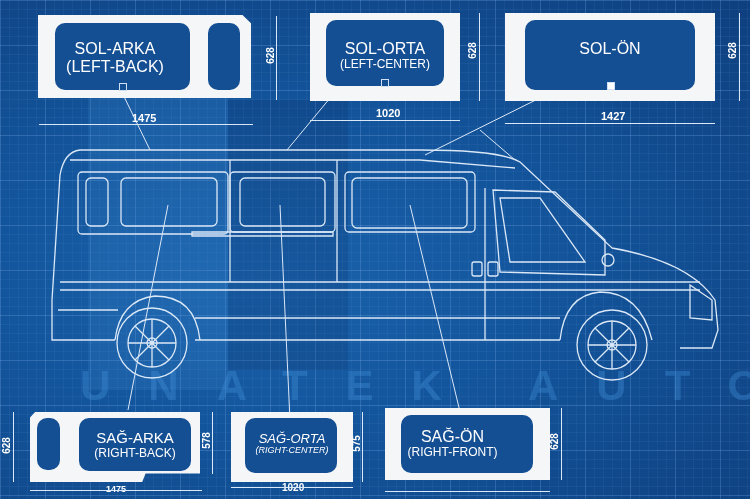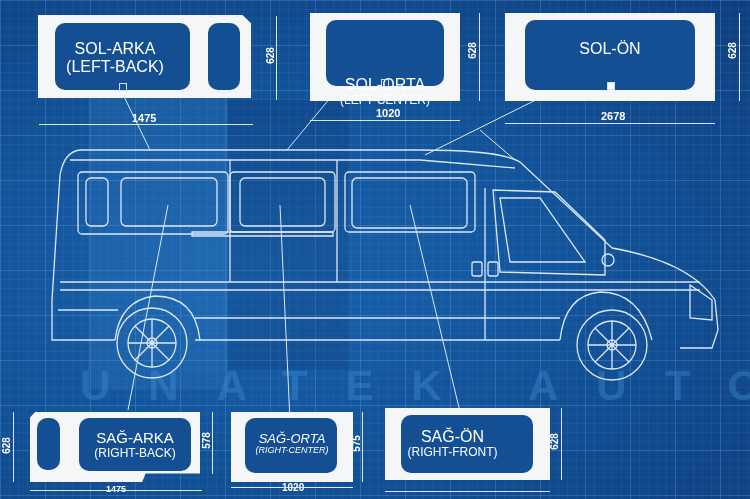--- a/index.html
+++ b/index.html
@@ -102,38 +102,38 @@
   </div>
   <div class="mark" style="left:119px;top:83px;"></div>
   <div class="dim" style="left:132px;top:112px;">1475</div>
   <div class="dl" style="left:39px;top:124px;width:214px;height:1px;"></div>
   <div class="dl" style="left:276px;top:16px;width:1px;height:84px;"></div>
   <div class="dimv" style="left:262px;top:50px;">628</div>
 
   <div class="panel" style="left:310px;top:13px;width:150px;height:88px;">
     <div class="hole" style="left:16px;top:7px;width:118px;height:66px;"></div>
   </div>
-  <div class="lbl" style="left:320px;top:40px;width:130px;margin-top:36px;">
+  <div class="lbl" style="left:320px;top:40px;width:130px;">
     <span class="t" style="font-size:16px;">SOL-ORTA</span>
     <span class="t" style="font-size:12px;">(LEFT-CENTER)</span>
   </div>
   <div class="mark" style="left:381px;top:79px;"></div>
   <div class="dim" style="left:376px;top:107px;">1020</div>
   <div class="dl" style="left:310px;top:120px;width:150px;height:1px;"></div>
   <div class="dl" style="left:479px;top:13px;width:1px;height:88px;"></div>
   <div class="dimv" style="left:464px;top:45px;">628</div>
 
   <div class="panel" style="left:505px;top:13px;width:210px;height:88px;">
     <div class="hole" style="left:20px;top:7px;width:170px;height:70px;"></div>
   </div>
   <div class="lbl" style="left:540px;top:40px;width:140px;">
     <span class="t" style="font-size:16px;">SOL-ÖN</span>
   </div>
   <div class="mark" style="left:607px;top:82px;background:#fff;"></div>
-  <div class="dim" style="left:601px;top:110px;">2678</div>
+  <div class="dim" style="left:601px;top:110px;">1427</div>
   <div class="dl" style="left:505px;top:123px;width:210px;height:1px;"></div>
   <div class="dl" style="left:739px;top:13px;width:1px;height:88px;"></div>
   <div class="dimv" style="left:724px;top:45px;">628</div>
 
   <div class="panel" style="left:30px;top:412px;width:170px;height:70px;clip-path:polygon(3% 0,100% 0,100% 88%,68% 88%,66% 100%,0 100%,0 8%);">
     <div class="hole" style="left:7px;top:6px;width:23px;height:52px;"></div>
     <div class="hole" style="left:49px;top:6px;width:112px;height:53px;"></div>
   </div>
   <div class="lbl" style="left:80px;top:430px;width:110px;">
     <span class="t" style="font-size:15px;">SAĞ-ARKA</span>

